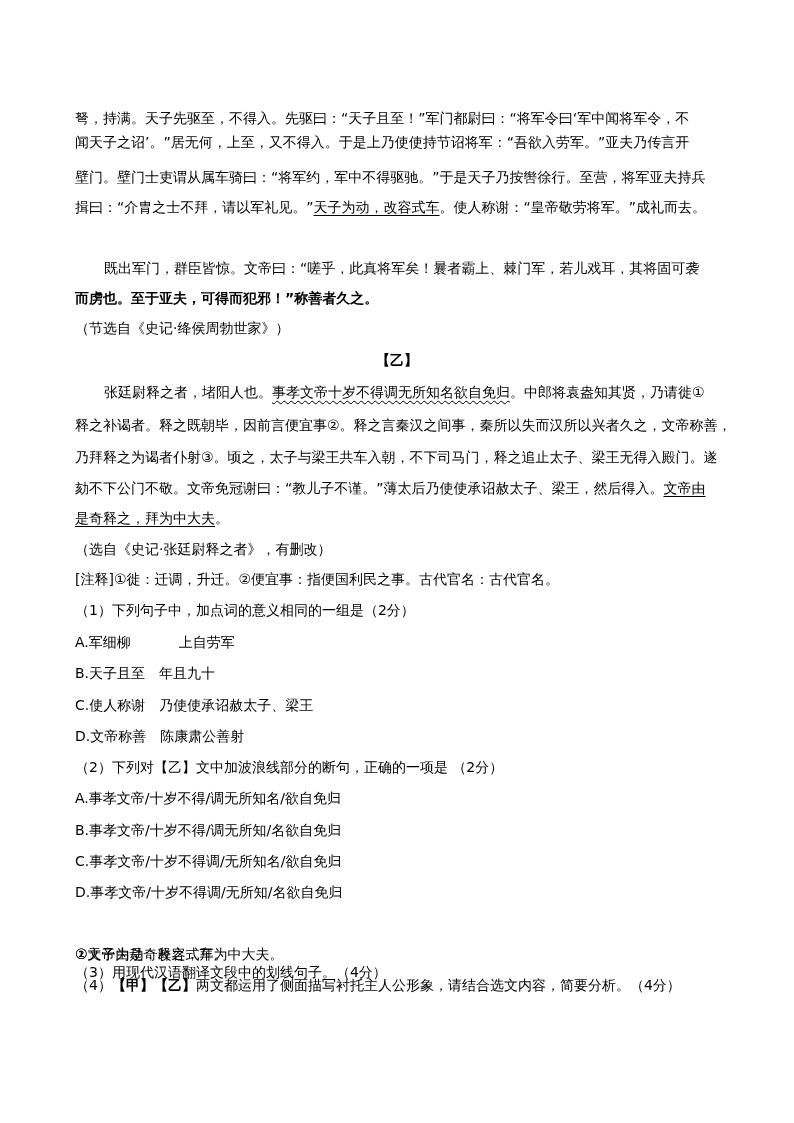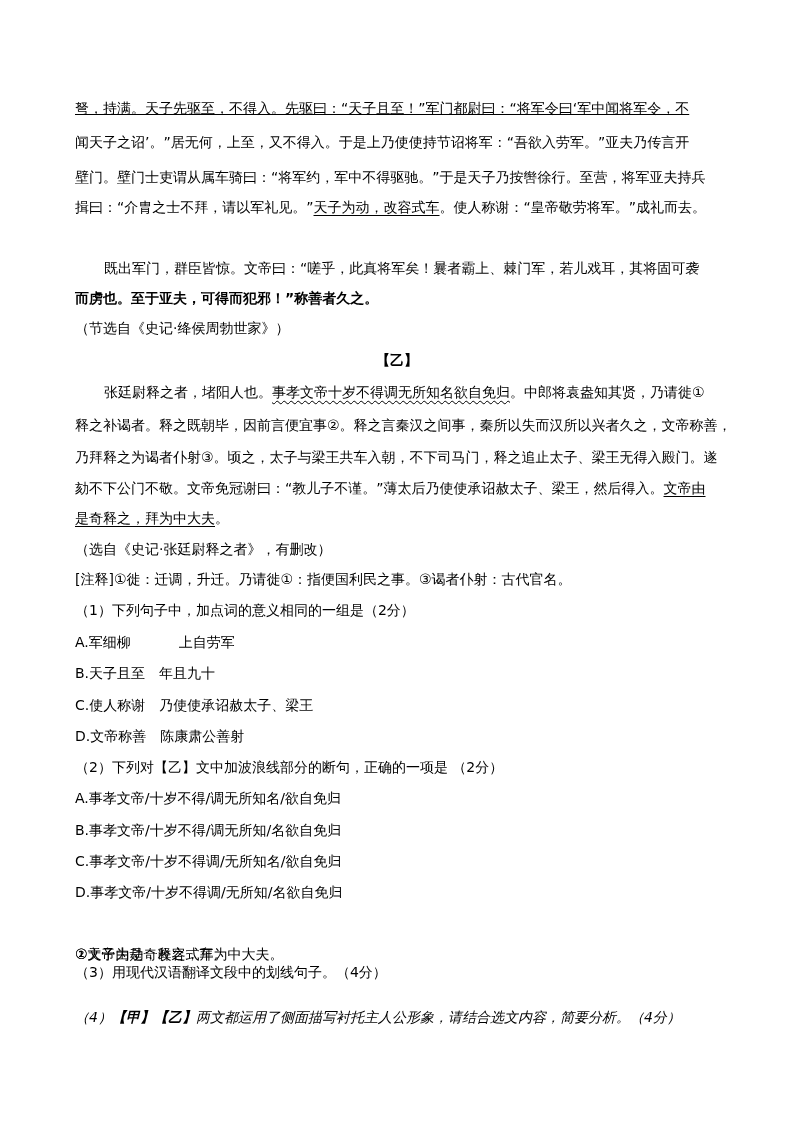--- a/index.html
+++ b/index.html
@@ -42,21 +42,21 @@
     text-underline-offset: 3px;
   }
   .bold { font-weight: bold; }
   .opt-gap { display: inline-block; }
 </style>
 </head>
 <body>
 
 <div class="page">
 
-  <div class="line" style="top:98px;text-decoration:underline;">弩，持满。天子先驱至，不得入。先驱曰：“天子且至！”军门都尉曰：“将军令曰‘军中闻将军令，不</div>
+  <div class="line" style="top:108px;">弩，持满。天子先驱至，不得入。先驱曰：“天子且至！”军门都尉曰：“将军令曰‘军中闻将军令，不</div>
   <div class="line" style="top:132px;text-align:right;">闻天子之诏’。”居无何，上至，又不得入。于是上乃使使持节诏将军：“吾欲入劳军。”亚夫乃传言开</div>
   <div class="line" style="top:167px;">壁门。壁门士吏谓从属车骑曰：“将军约，军中不得驱驰。”于是天子乃按辔徐行。至营，将军亚夫持兵</div>
   <div class="line" style="top:197px;">
     <span>揖曰：“介胄之士不拜，请以军礼见。”</span><span class="u">天子为动，改容式车</span><span>。使人称谢：“皇帝敬劳将军。”成礼而去。</span>
   </div>
 
   <div class="line indent" style="top:258px;">既出军门，群臣皆惊。文帝曰：“嗟乎，此真将军矣！曩者霸上、棘门军，若儿戏耳，其将固可袭</div>
   <div class="line" style="top:288px;font-weight:bold;">而虏也。至于亚夫，可得而犯邪！”称善者久之。</div>
   <div class="line" style="top:318px;">（节选自《史记·绛侯周勃世家》）</div>
 
@@ -67,21 +67,21 @@
   </div>
   <div class="line" style="top:415px;">释之补谒者。释之既朝毕，因前言便宜事②。释之言秦汉之间事，秦所以失而汉所以兴者久之，文帝称善，</div>
   <div class="line" style="top:447px;">乃拜释之为谒者仆射③。顷之，太子与梁王共车入朝，不下司马门，释之追止太子、梁王无得入殿门。遂</div>
   <div class="line" style="top:478px;">
     <span>劾不下公门不敬。文帝免冠谢曰：“教儿子不谨。”薄太后乃使使承诏赦太子、梁王，然后得入。</span><span class="u">文帝由</span>
   </div>
   <div class="line" style="top:508px;">
     <span class="u">是奇释之，拜为中大夫</span><span>。</span>
   </div>
   <div class="line" style="top:539px;">（选自《史记·张廷尉释之者》，有删改）</div>
-  <div class="line" style="top:569px;">[注释]①徙：迁调，升迁。乃请徙①：指便国利民之事。③谒者仆射：古代官名。</div>
+  <div class="line" style="top:569px;">[注释]①徙：迁调，升迁。②便宜事：指便国利民之事。古代官名：古代官名。</div>
 
   <div class="line" style="top:600px;">（1）下列句子中，加点词的意义相同的一组是（2分）</div>
   <div class="line" style="top:632px;">
     <span>A.</span><span>军细柳</span><span class="opt-gap" style="width:48px;"></span><span>上自劳军</span>
   </div>
   <div class="line" style="top:663px;">
     <span>B.</span><span>天子且至</span><span class="opt-gap" style="width:14px;"></span><span>年且九十</span>
   </div>
   <div class="line" style="top:695px;">
     <span>C.</span><span>使人称谢</span><span class="opt-gap" style="width:14px;"></span><span>乃使使承诏赦太子、梁王</span>
@@ -93,17 +93,17 @@
   <div class="line" style="top:757px;">（2）下列对【乙】文中加波浪线部分的断句，正确的一项是 （2分）</div>
   <div class="line" style="top:788px;">A.事孝文帝/十岁不得/调无所知名/欲自免归</div>
   <div class="line" style="top:820px;">B.事孝文帝/十岁不得/调无所知/名欲自免归</div>
   <div class="line" style="top:851px;">C.事孝文帝/十岁不得调/无所知名/欲自免归</div>
   <div class="line" style="top:882px;">D.事孝文帝/十岁不得调/无所知/名欲自免归</div>
 
   <div class="line" style="top:962px;">（3）用现代汉语翻译文段中的划线句子。（4分）</div>
   <div class="line" style="top:944px;">①天子为动，改容式车。</div>
   <div class="line" style="top:944px;">②文帝由是奇释之，拜为中大夫。</div>
 
-  <div class="line" style="top:1007px;font-style:italic;">
+  <div class="line" style="top:975px;">
     <span>（4）</span><span class="bold">【甲】【乙】</span><span>两文都运用了侧面描写衬托主人公形象，请结合选文内容，简要分析。（4分）</span>
   </div>
 
 </div>
 
 </body></html>

